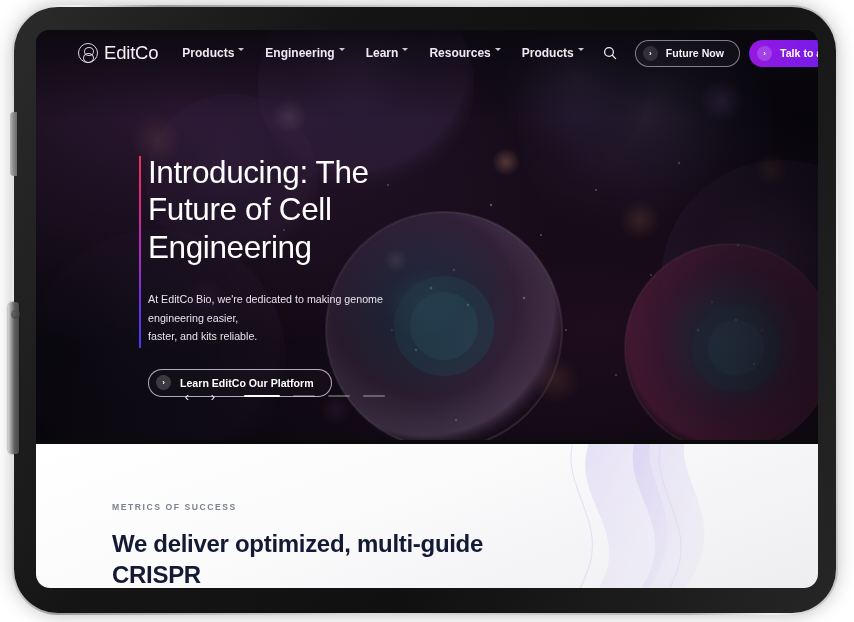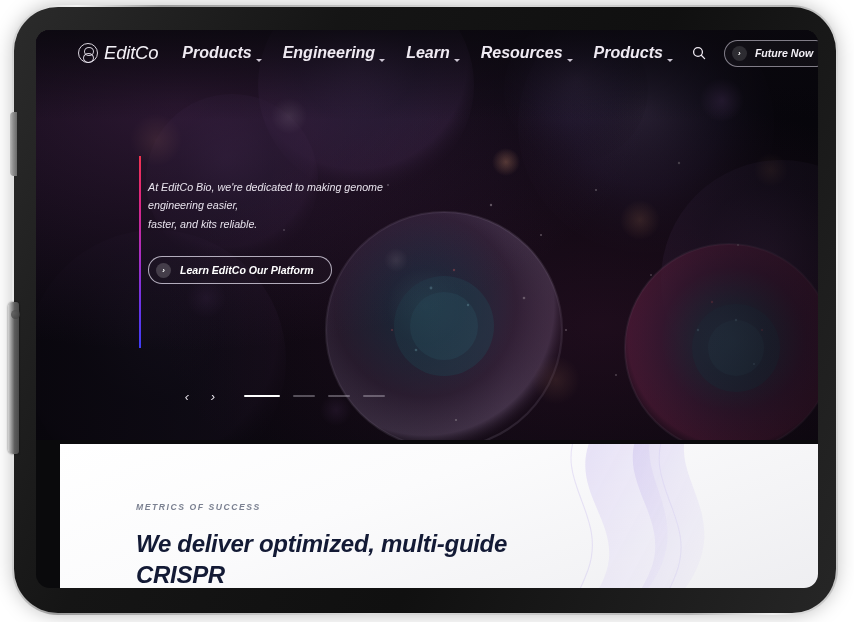--- a/index.html
+++ b/index.html
@@ -68,21 +68,20 @@
   }
 
   
   #screen {
     position: absolute;
     left: 36px; top: 30px;
     width: 782px; height: 558px;
     border-radius: 14px;
     overflow: hidden;
     background: #0a0a0c;
-    font-style: italic;
   }
 
   
   #hero {
     position: relative;
     width: 100%; height: 410px;
     overflow: hidden;
     background: #0c0810;
   }
 
@@ -118,22 +117,22 @@
   #logo-mark::after{
     content:""; position:absolute; left:4.4px; top:8.6px;
     width:9px; height:8px; border-radius:50%;
     border:1.2px solid rgba(235,230,240,0.88);
   }
   #logo-text {
     color:#f3f0f6; font-size:18.5px; letter-spacing:-0.2px; font-weight:400;
   }
   #nav-links { display:flex; align-items:center; gap:21px; margin-left:24px; }
   .nav-item {
-    display:flex; align-items:flex-end; gap:4px;
-    color:#efeaf2; font-size:16px; font-weight:700; white-space:nowrap;
+    display:flex; align-items:flex-start; gap:4px;
+    color:#efeaf2; font-size:12px; font-weight:700; white-space:nowrap;
     cursor:pointer;
   }
   .caret {
     width:0;height:0;border-left:3.2px solid transparent;border-right:3.2px solid transparent;
     border-top:3.6px solid rgba(225,218,232,0.9); margin-top:2px;
   }
   #search-btn { margin-left:19px; cursor:pointer; display:flex; align-items:center; }
   #nav-actions { display:flex; align-items:center; gap:9px; margin-left:18px; }
 
   .pill {
@@ -191,21 +190,20 @@
   #dots { display:flex; align-items:center; gap:13px; margin-left:18px; }
   .dot { height:2px; border-radius:1px; cursor:pointer; }
   .dot.active { width:36px; background:#ffffff; }
   .dot.idle  { width:22px; background:rgba(226,220,232,0.34); }
 
   
   #metrics {
     position:absolute; left:0; right:0; top:414px; bottom:0;
     background:linear-gradient(160deg,#ffffff 0%,#fbfbfc 40%,#eeeef1 100%);
     overflow:hidden;
-    margin-left:24px;
   }
   #ribbon { position:absolute; right:20px; top:-6px; width:290px; height:190px; opacity:.92; }
   #metrics-inner { position:absolute; left:76px; top:58px; z-index:3; }
   #metrics-eyebrow {
     color:#7b8191; font-size:8.6px; font-weight:700;
     letter-spacing:1.55px; text-transform:uppercase;
   }
   #metrics-title {
     margin-top:17px; color:#131a35; font-size:24px; line-height:1.28;
     letter-spacing:-0.3px; max-width:430px; white-space:pre-line;
@@ -375,20 +373,23 @@
           </div>
           <div class="pill" id="talk-expert">
             <span class="badge">›</span>
             <span>Talk to an Expert</span>
           </div>
         </div>
       </div>
 
       <div id="hero-content">
         <div id="accent-bar"></div>
+        <h1 id="hero-title">Introducing: The
+Future of Cell
+Engineering</h1>
         <p id="hero-sub">At EditCo Bio, we're dedicated to making genome engineering easier,
 faster, and kits reliable.</p>
         <div id="hero-cta">
           <span class="badge">›</span>
           <span>Learn EditCo Our Platform</span>
         </div>
       </div>
 
       <div id="carousel">
         <div class="carr-arrow">‹</div>

